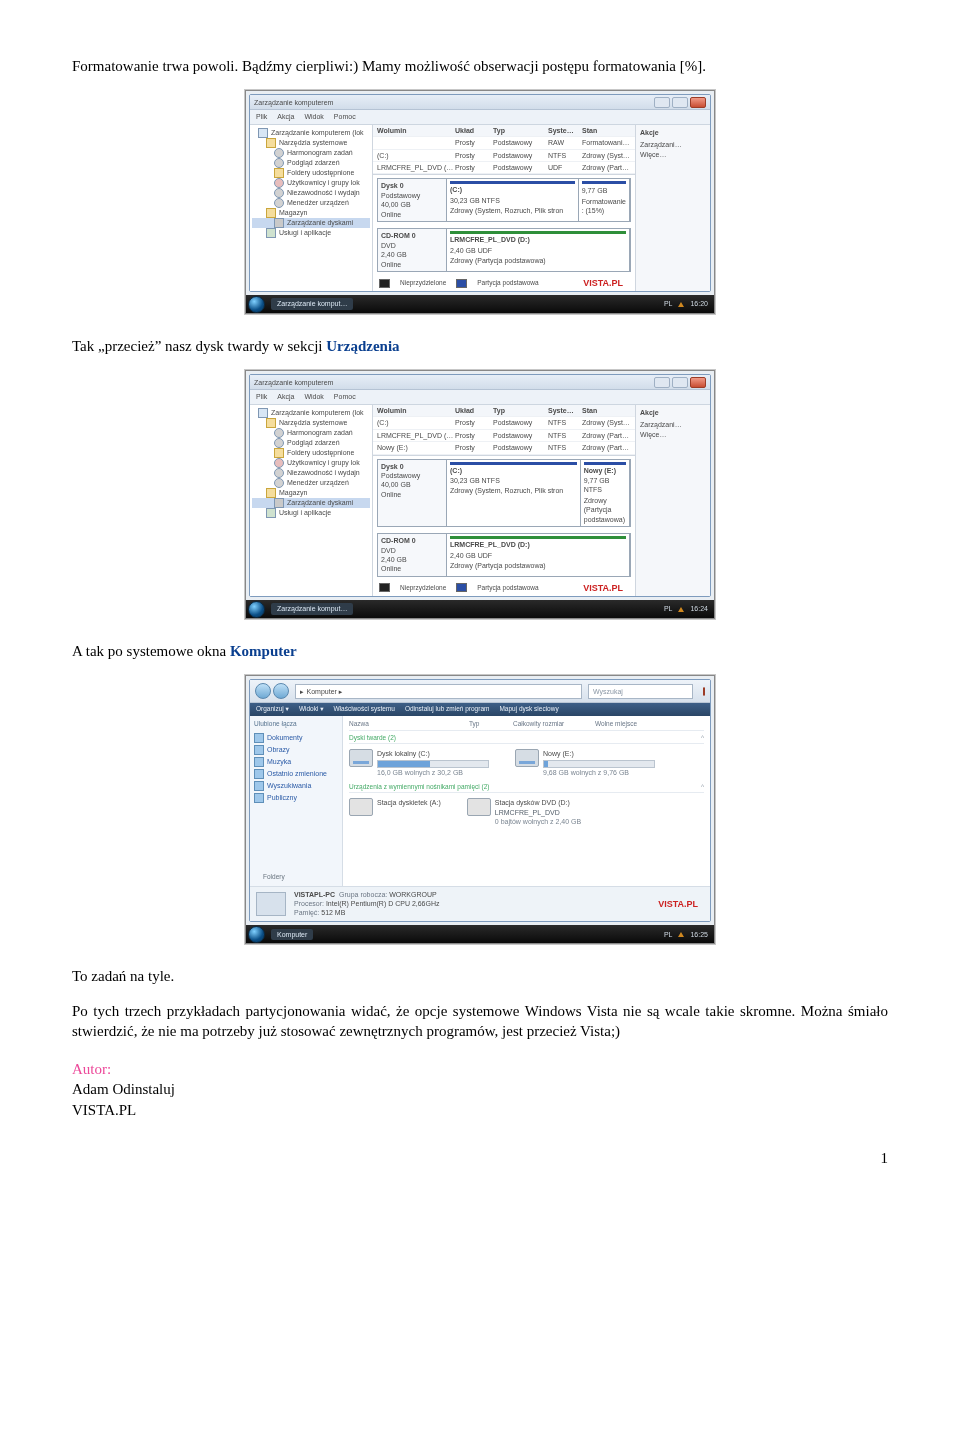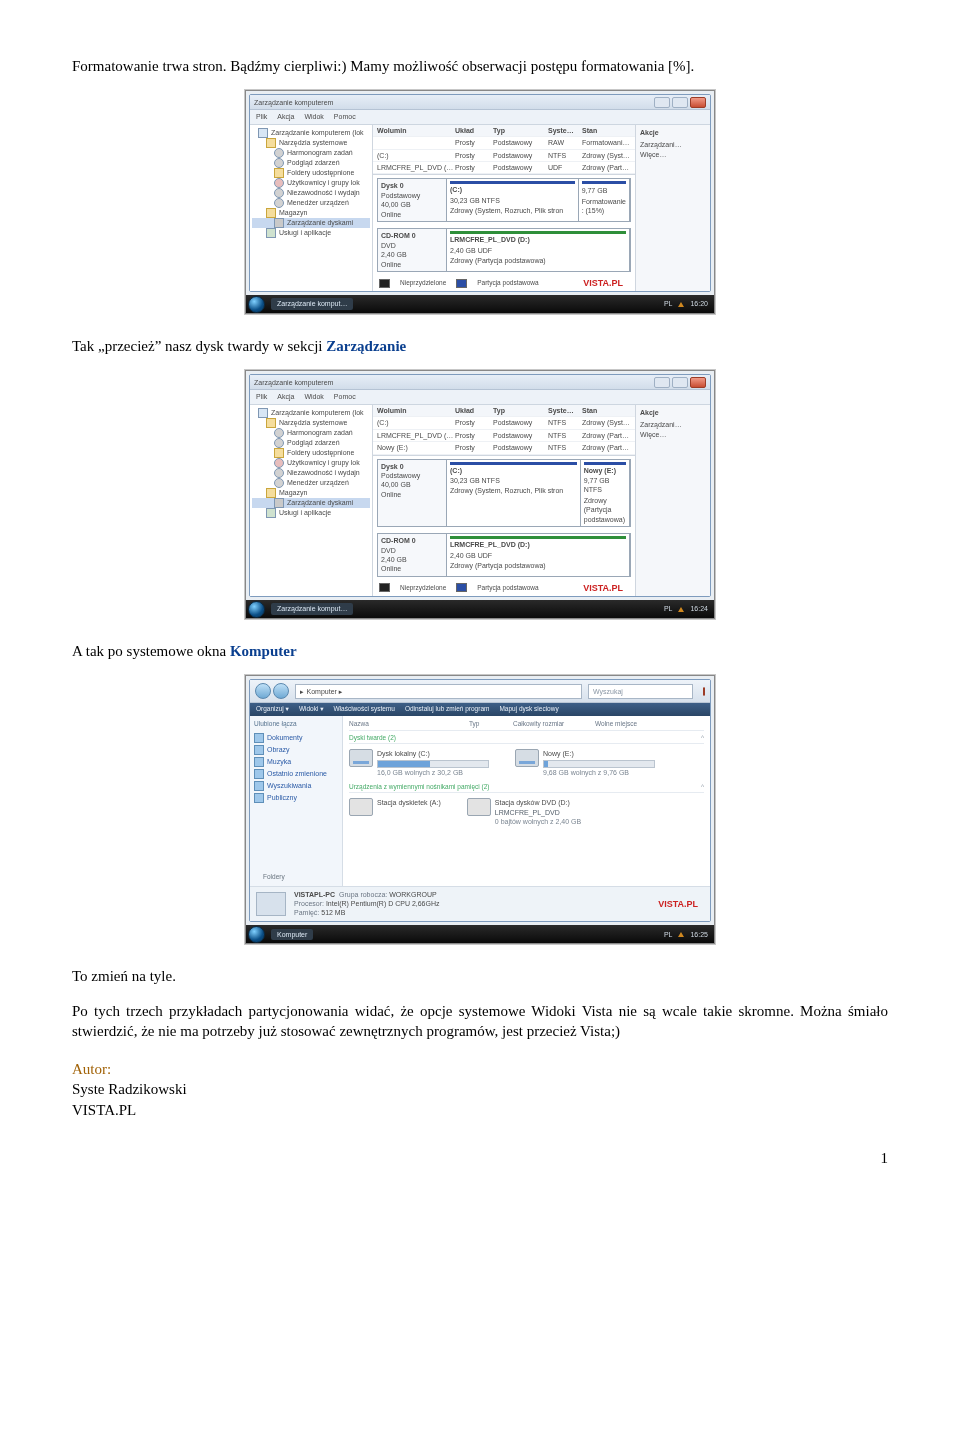--- a/index.html
+++ b/index.html
@@ -9,21 +9,21 @@
     background: #fff;
     margin: 0;
     padding: 56px 72px 40px 72px;
     width: 960px;
     box-sizing: border-box;
     line-height: 1.35;
   }
   p { margin: 0 0 14px 0; }
   .just { text-align: justify; }
   .bold-blue { color: #0a3f8f; font-weight: bold; }
-  .author-label { color: #a16207; }
+  .author-label { color: #ec4899; }
 
   
   .shot {
     width: 468px;
     margin: 8px auto 22px auto;
     font-family: "Tahoma", "Segoe UI", sans-serif;
     font-size: 7px;
     color: #4a4a4a;
     background: #e9eef3;
     border: 1px solid #888;
@@ -127,21 +127,21 @@
   .details{border-top:1px solid #d5dde6;background:#eef3f8;padding:4px 6px;display:flex;gap:8px;align-items:center;}
   .pcico{width:28px;height:22px;background:#d7e1ec;border:1px solid #a6b5c5;}
   .foldlbl{position:absolute; color:#68737e; font-size:6.5px;}
   .centerwrap{position:relative;}
 
   .page-num { text-align:right; margin-top:28px; font-size:15px;}
 </style>
 </head>
 <body>
 
-<p class="just">Formatowanie trwa stron. Bądźmy cierpliwi:) Mamy możliwość obserwacji postępu formatowania [%].</p>
+<p class="just">Formatowanie trwa powoli. Bądźmy cierpliwi:) Mamy możliwość obserwacji postępu formatowania [%].</p>
 
 <div class="shot">
   <div class="win">
     <div class="titlebar">
       <span>Zarządzanie komputerem</span>
       <span class="caps">
           <span class="cap"></span>
           <span class="cap"></span>
           <span class="cap red"></span>
         </span>
@@ -291,21 +291,21 @@
         <span>Zarządzanie komput…</span>
       </span>
     <span class="tray">
         <span>PL</span>
         <span class="tri"></span>
         <span>16:20</span>
       </span>
   </div>
 </div>
 
-<p><span>Tak „przecież” nasz dysk twardy w sekcji </span><span class="bold-blue">Zarządzanie</span></p>
+<p><span>Tak „przecież” nasz dysk twardy w sekcji </span><span class="bold-blue">Urządzenia</span></p>
 
 <div class="shot">
   <div class="win">
     <div class="titlebar">
       <span>Zarządzanie komputerem</span>
       <span class="caps">
           <span class="cap"></span>
           <span class="cap"></span>
           <span class="cap red"></span>
         </span>
@@ -587,22 +587,22 @@
         <span>Komputer</span>
       </span>
     <span class="tray">
         <span>PL</span>
         <span class="tri"></span>
         <span>16:25</span>
       </span>
   </div>
 </div>
 
-<p>To zmień na tyle.</p>
-<p class="just">Po tych trzech przykładach partycjonowania widać, że opcje systemowe Widoki Vista nie są wcale takie skromne. Można śmiało stwierdzić, że nie ma potrzeby już stosować zewnętrznych programów, jest przecież Vista;)</p>
+<p>To zadań na tyle.</p>
+<p class="just">Po tych trzech przykładach partycjonowania widać, że opcje systemowe Windows Vista nie są wcale takie skromne. Można śmiało stwierdzić, że nie ma potrzeby już stosować zewnętrznych programów, jest przecież Vista;)</p>
 
 <p style="margin-top:18px;">
   <span class="author-label">Autor:</span><br>
-  <span>Syste Radzikowski</span><br>
+  <span>Adam Odinstaluj</span><br>
   <span>VISTA.PL</span>
 </p>
 
 <div class="page-num">1</div>
 
 </body></html>

